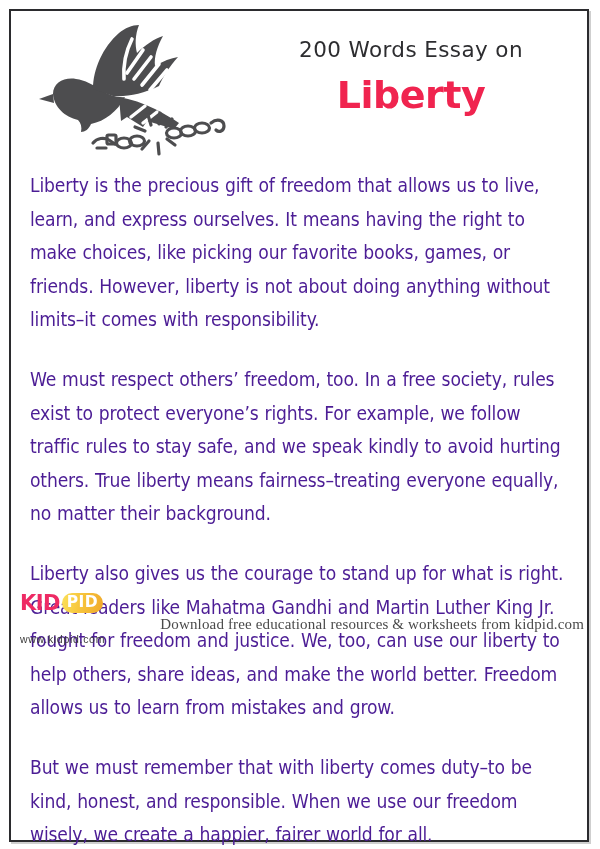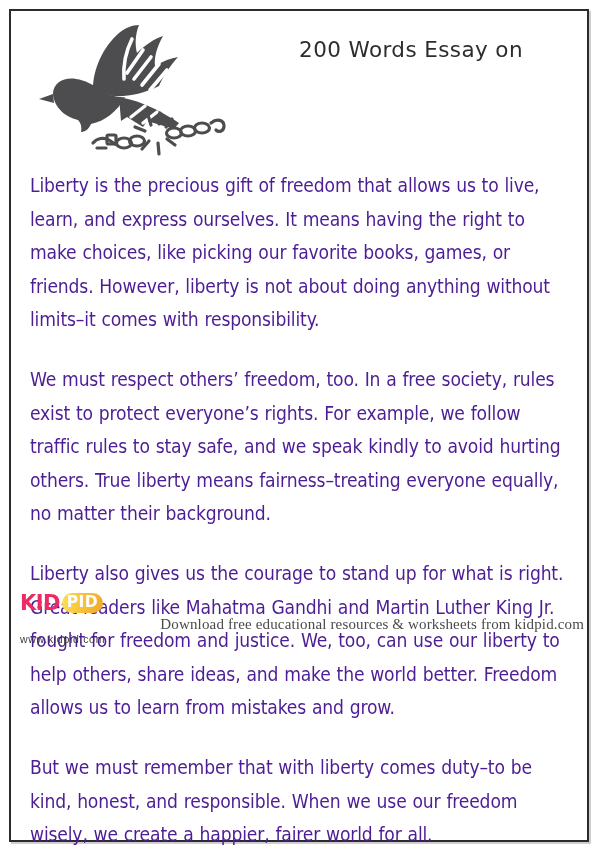--- a/index.html
+++ b/index.html
@@ -249,20 +249,21 @@
             <line x1="114" y1="114" x2="104" y2="110"></line>
             <line x1="136" y1="122" x2="144" y2="128"></line>
             <line x1="127" y1="126" x2="128" y2="137"></line>
             <line x1="118" y1="124" x2="111" y2="132"></line>
           </g>
         </svg>
       </div>
 
       <div class="title-block">
         <div class="title-kicker">200 Words Essay on</div>
+        <div class="title-main">Liberty</div>
       </div>
     </div>
 
     <div class="essay">
       <p>Liberty is the precious gift of freedom that allows us to live, learn, and express ourselves. It means having the right to make choices, like picking our favorite books, games, or friends. However, liberty is not about doing anything without limits–it comes with responsibility.</p>
       <p>We must respect others’ freedom, too. In a free society, rules exist to protect everyone’s rights. For example, we follow traffic rules to stay safe, and we speak kindly to avoid hurting others. True liberty means fairness–treating everyone equally, no matter their background.</p>
       <p>Liberty also gives us the courage to stand up for what is right. Great leaders like Mahatma Gandhi and Martin Luther King Jr. fought for freedom and justice. We, too, can use our liberty to help others, share ideas, and make the world better. Freedom allows us to learn from mistakes and grow.</p>
       <p>But we must remember that with liberty comes duty–to be kind, honest, and responsible. When we use our freedom wisely, we create a happier, fairer world for all.</p>
     </div>
 

